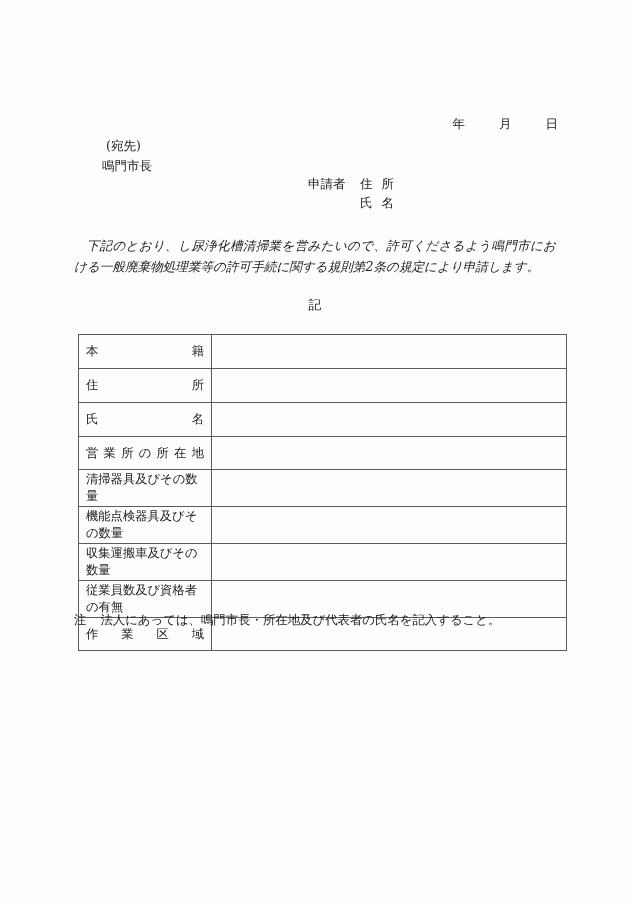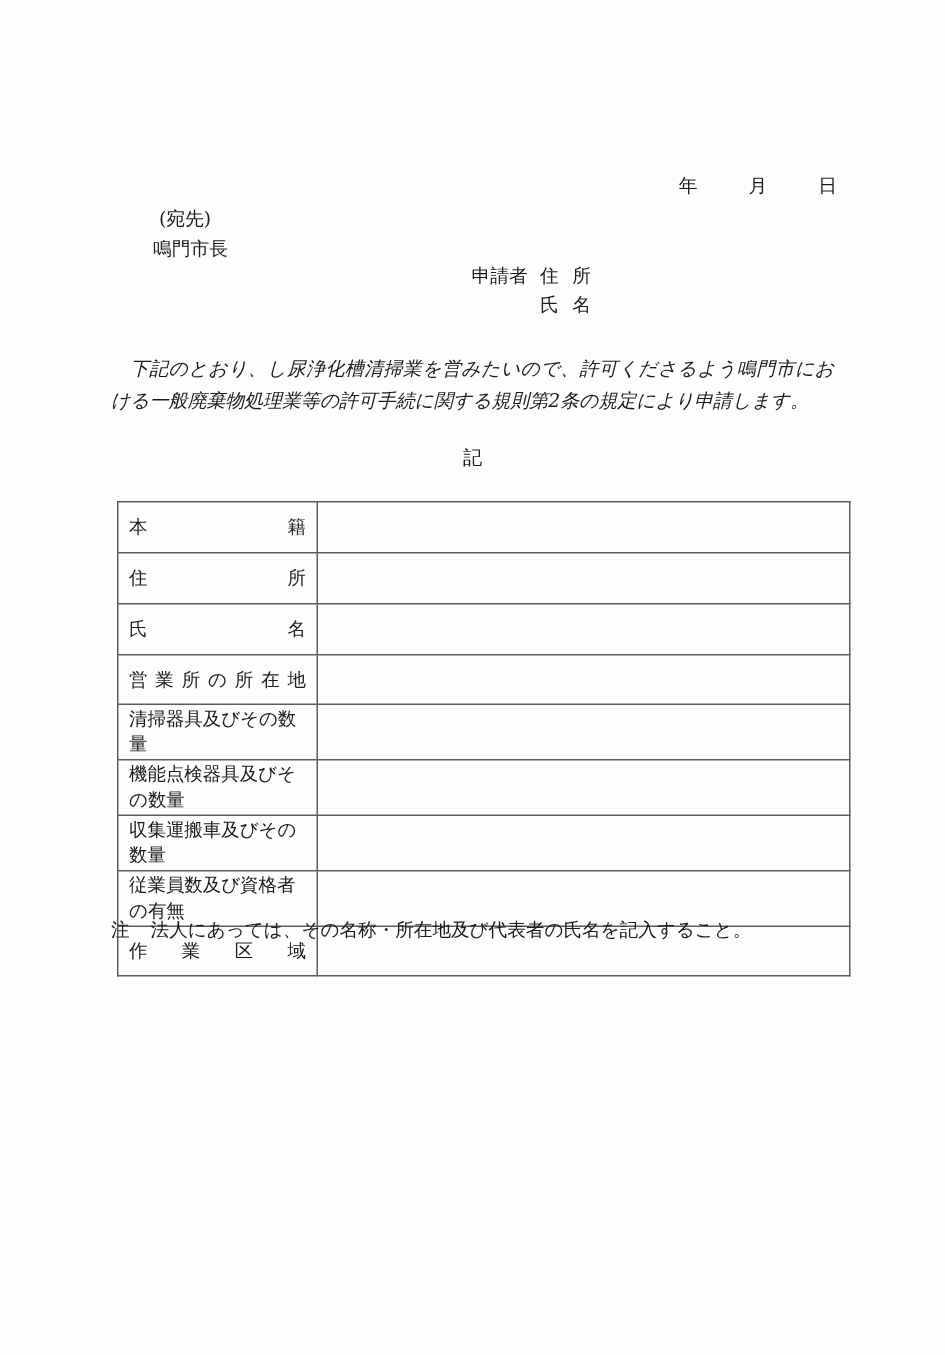--- a/index.html
+++ b/index.html
@@ -80,21 +80,20 @@
   .applicant-block {
     position: absolute;
     left: 308px;
     top: 174px;
     font-size: 12.5px;
   }
   .applicant-row {
     display: block;
     white-space: nowrap;
     line-height: 19px;
-    text-align: center;
   }
   .applicant-role {
     display: inline-block;
     width: 50px;
   }
   .applicant-role.empty { visibility: hidden; }
   .spaced2 {
     display: inline-block;
     letter-spacing: 9px;
     padding-left: 2px;
@@ -278,16 +277,16 @@
               <i>区</i>
               <i>域</i>
             </span>
           </td>
           <td class="value"></td>
         </tr>
       </tbody>
   </table>
 
   <div class="note">
-    <span>注</span><span class="note-gap"></span><span>法人にあっては、その名称・所在地及び代表者の氏名を記入すること。</span>
+    <span>注</span><span class="note-gap"></span><span>法人にあっては、鳴門市長・所在地及び代表者の氏名を記入すること。</span>
   </div>
 
 </div>
 
 </body></html>

